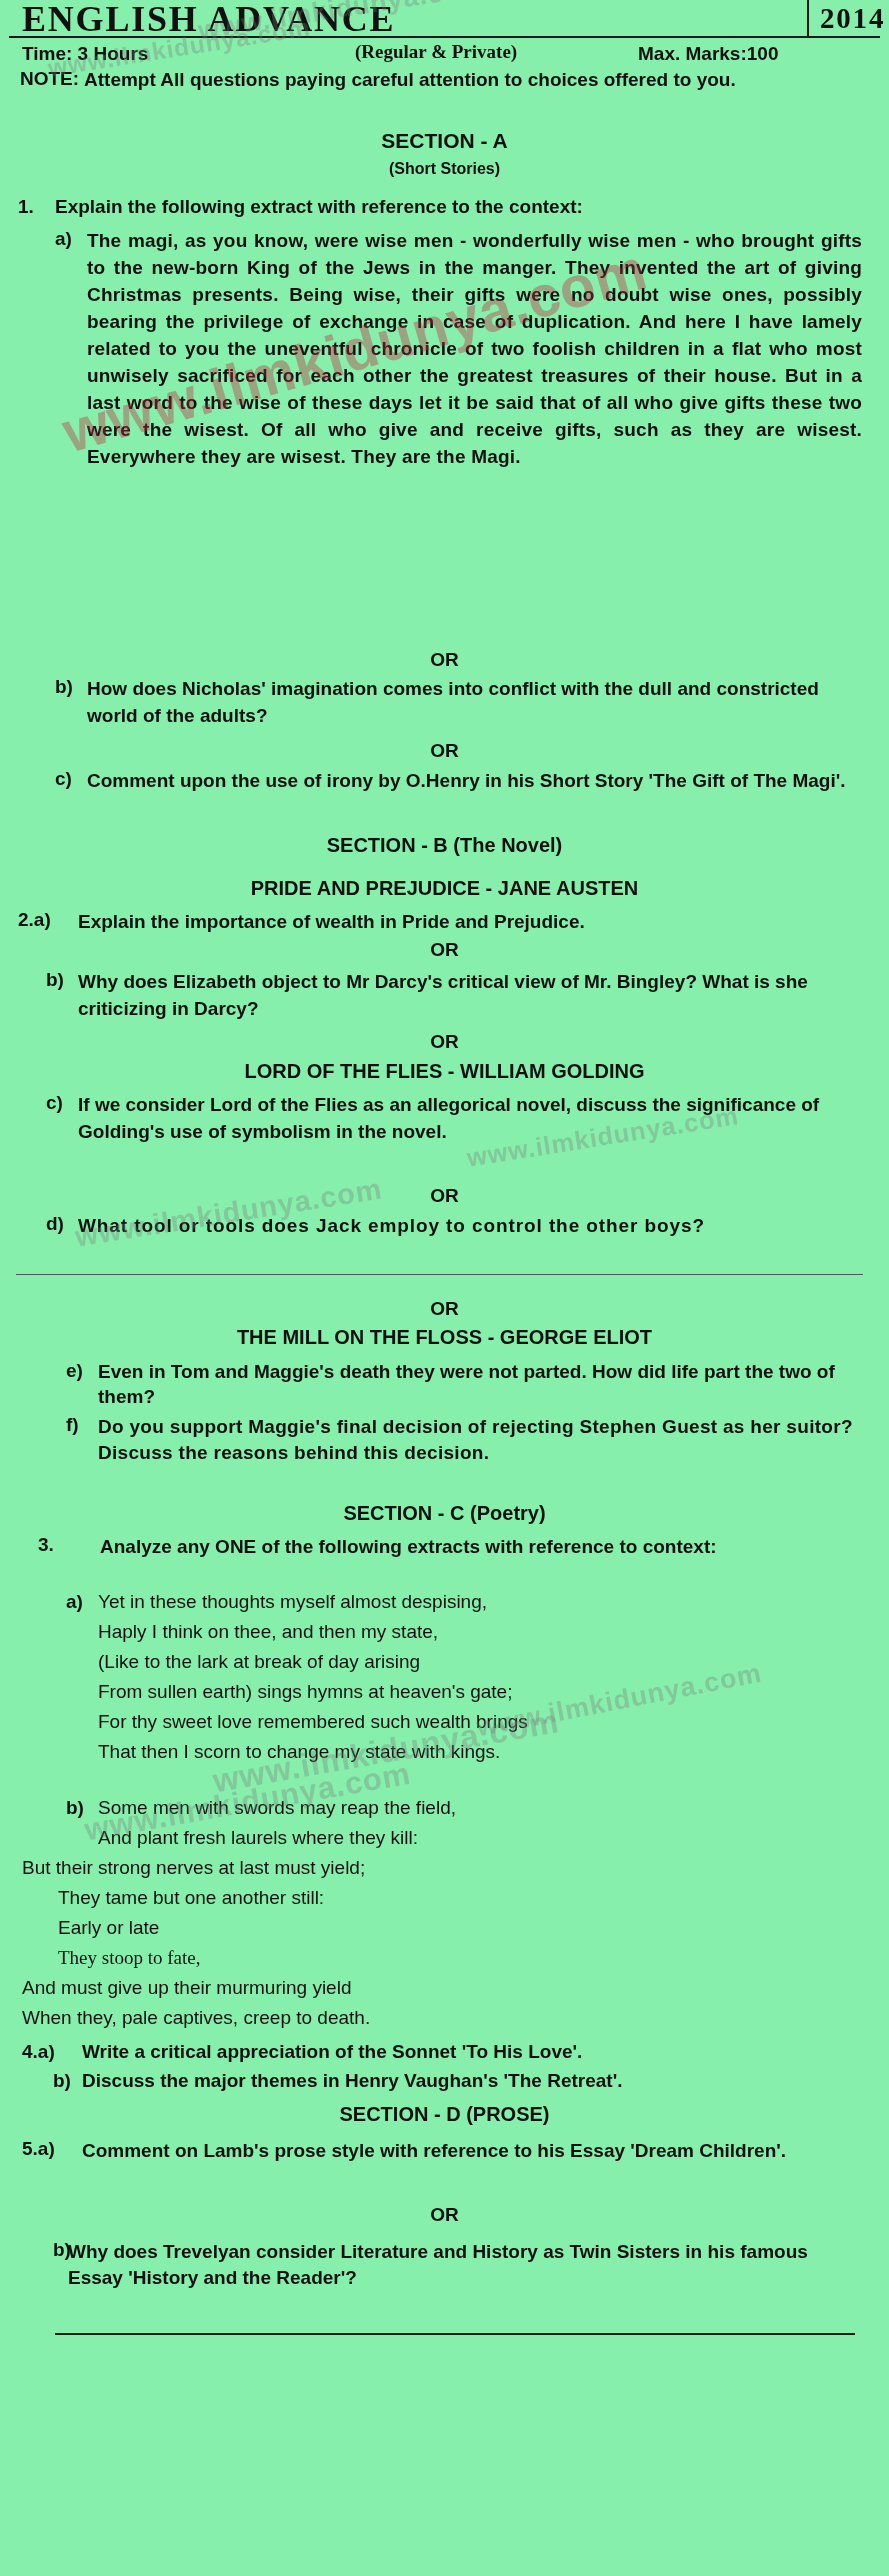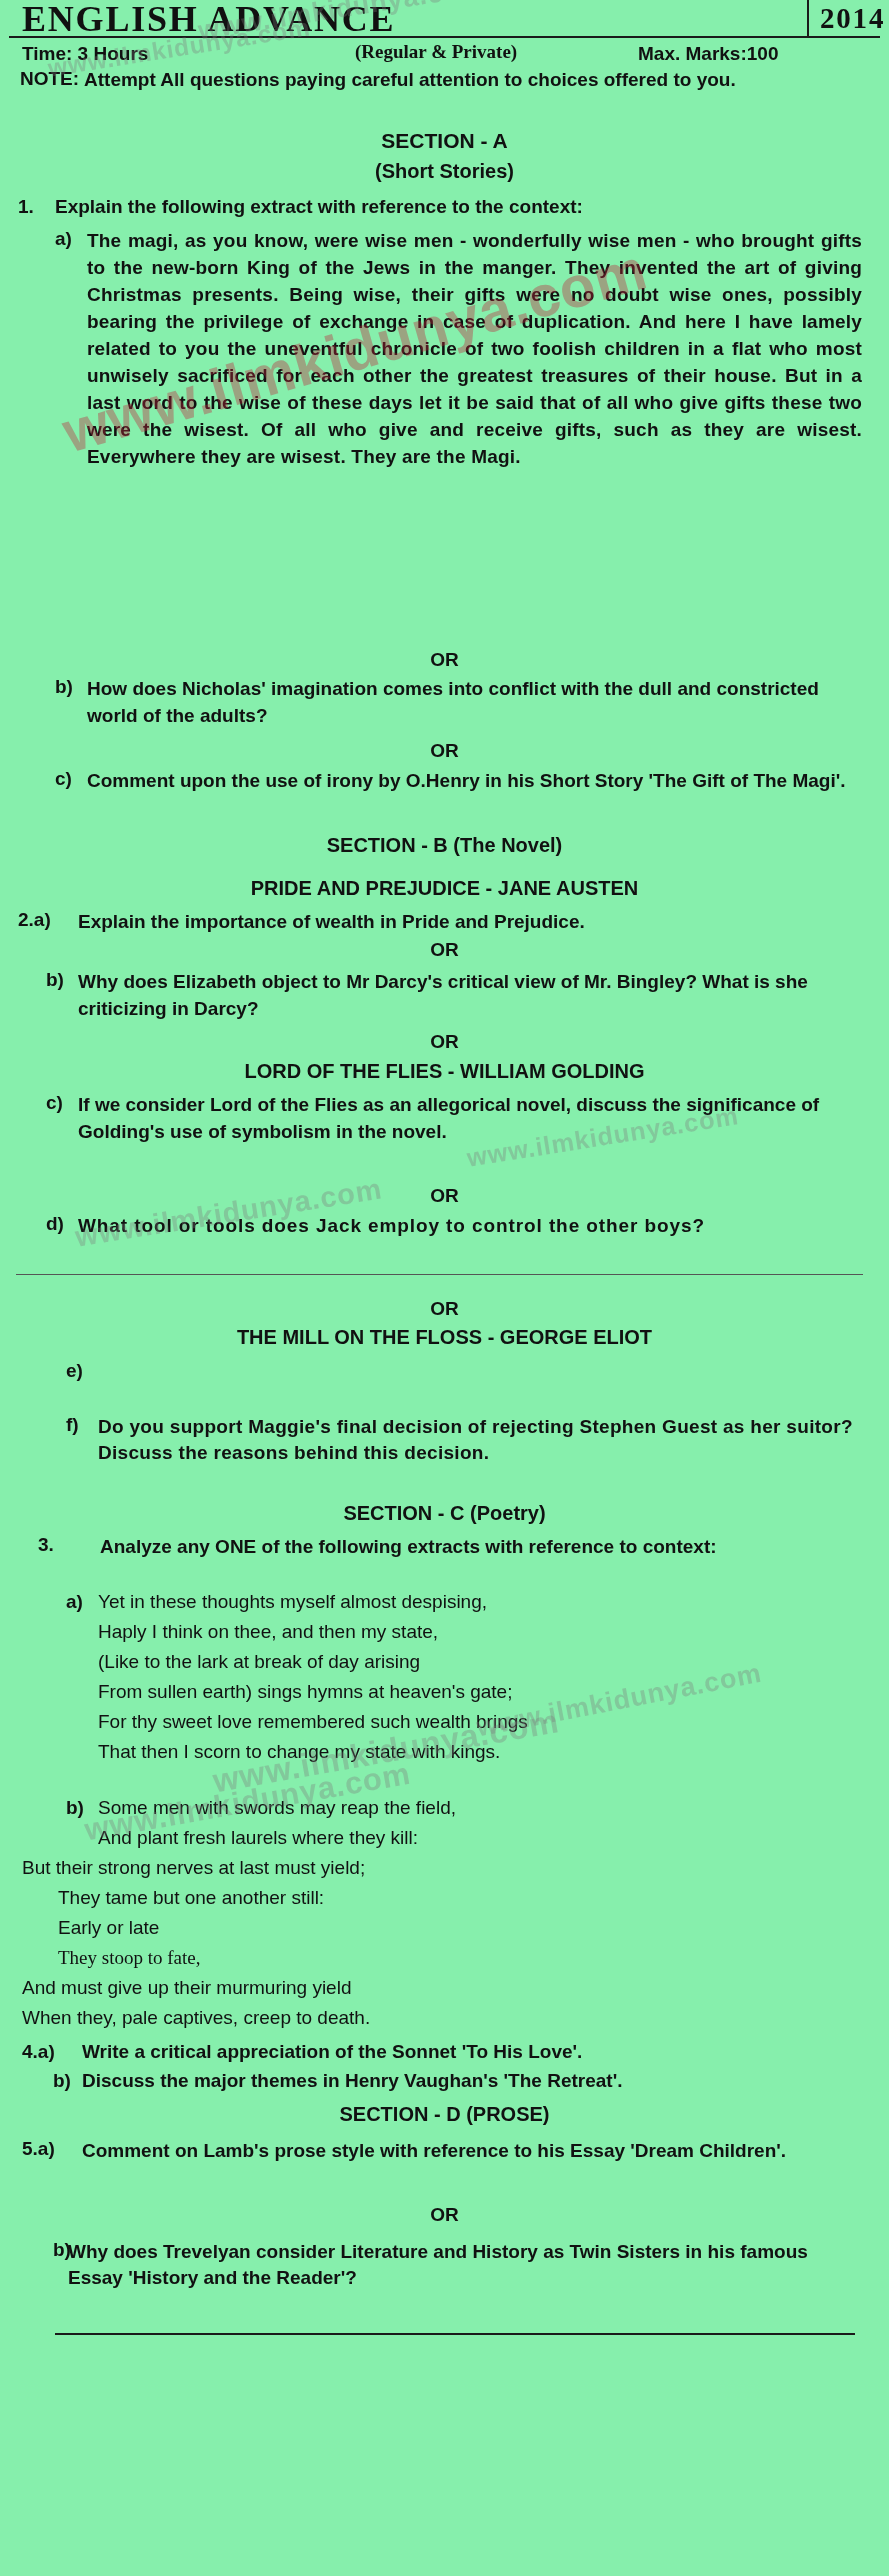--- a/index.html
+++ b/index.html
@@ -67,21 +67,21 @@
   <div class="blk bold" style="left:355px; top:41px; font-size:19px; font-family:'Liberation Serif',serif;">(Regular &amp; Private)</div>
 
   <div class="blk bold" style="left:638px; top:43px; font-size:19px;">Max. Marks:100</div>
 
   <div class="blk bold" style="left:20px; top:68px; font-size:19px;">NOTE:</div>
 
   <div class="blk bold" style="left:84px; top:68px; width:784px; font-size:19px; line-height:1.28;">Attempt All questions paying careful attention to choices offered to you.</div>
 
   <div class="blk bold center" style="left:0; top:129px; width:889px; font-size:21px;">SECTION - A</div>
 
-  <div class="blk bold center" style="left:0; top:160px; width:889px; font-size:20px;">(Short Stories)</div>
+  <div class="blk bold center" style="left:0; top:160px; width:889px; font-size:16px;">(Short Stories)</div>
 
   <div class="blk bold" style="left:18px; top:196px; font-size:19px;">1.</div>
 
   <div class="blk bold" style="left:55px; top:196px; width:802px; font-size:19px;">Explain the following extract with reference to the context:</div>
 
   <div class="blk bold" style="left:55px; top:228px; font-size:19px;">a)</div>
 
   <div class="blk bold just" style="left:87px; top:228px; width:775px; font-size:19px; line-height:1.42; letter-spacing:0.2px;">The magi, as you know, were wise men - wonderfully wise men - who brought gifts to the new-born King of the Jews in the manger. They invented the art of giving Christmas presents. Being wise, their gifts were no doubt wise ones, possibly bearing the privilege of exchange in case of duplication. And here I have lamely related to you the uneventful chronicle of two foolish children in a flat who most unwisely sacrificed for each other the greatest treasures of their house. But in a last word to the wise of these days let it be said that of all who give gifts these two were the wisest. Of all who give and receive gifts, such as they are wisest. Everywhere they are wisest. They are the Magi.</div>
 
   <div class="blk bold center" style="left:0; top:649px; width:889px; font-size:19px;">OR</div>
@@ -125,20 +125,21 @@
   <div class="blk bold" style="left:78px; top:1213px; width:784px; font-size:19px; line-height:1.42; letter-spacing:0.9px;">What tool or tools does Jack employ to control the other boys?</div>
 
   <div class="thinrule" style="left:16.4px; top:1274px; width:847px;"></div>
 
   <div class="blk bold center" style="left:0; top:1298px; width:889px; font-size:19px;">OR</div>
 
   <div class="blk bold center" style="left:0; top:1326px; width:889px; font-size:20px;">THE MILL ON THE FLOSS - GEORGE ELIOT</div>
 
   <div class="blk bold" style="left:66px; top:1360px; font-size:19px;">e)</div>
 
+  <div class="blk bold" style="left:98px; top:1360px; width:764px; font-size:19px; line-height:1.30;">Even in Tom and Maggie's death they were not parted. How did life part the two of them?</div>
 
   <div class="blk bold" style="left:66px; top:1414px; font-size:19px;">f)</div>
 
   <div class="blk bold" style="left:98px; top:1414px; width:764px; font-size:19px; line-height:1.38; letter-spacing:0.3px;">Do you support Maggie's final decision of rejecting Stephen Guest as her suitor? Discuss the reasons behind this decision.</div>
 
   <div class="blk bold center" style="left:0; top:1502px; width:889px; font-size:20px;">SECTION - C (Poetry)</div>
 
   <div class="blk bold" style="left:38px; top:1534px; font-size:19px;">3.</div>
 
   <div class="blk bold" style="left:100px; top:1534px; width:762px; font-size:19px; line-height:1.36;">Analyze any ONE of the following extracts with reference to context:</div>

